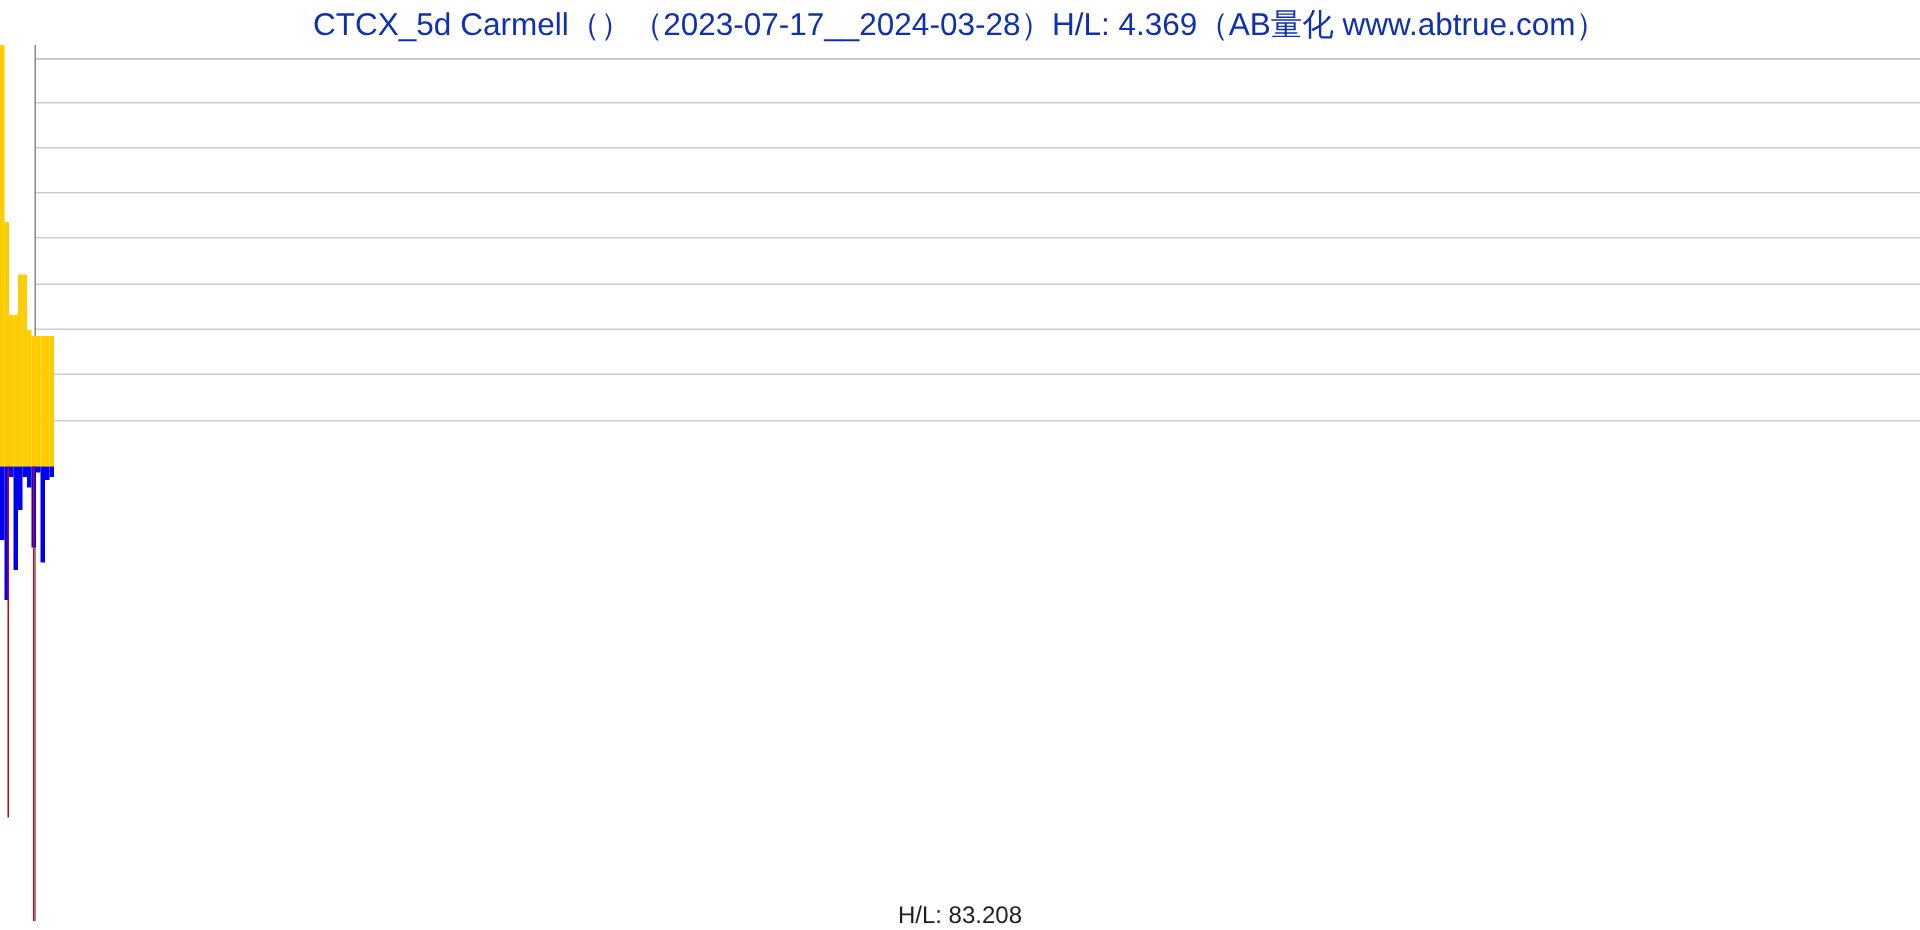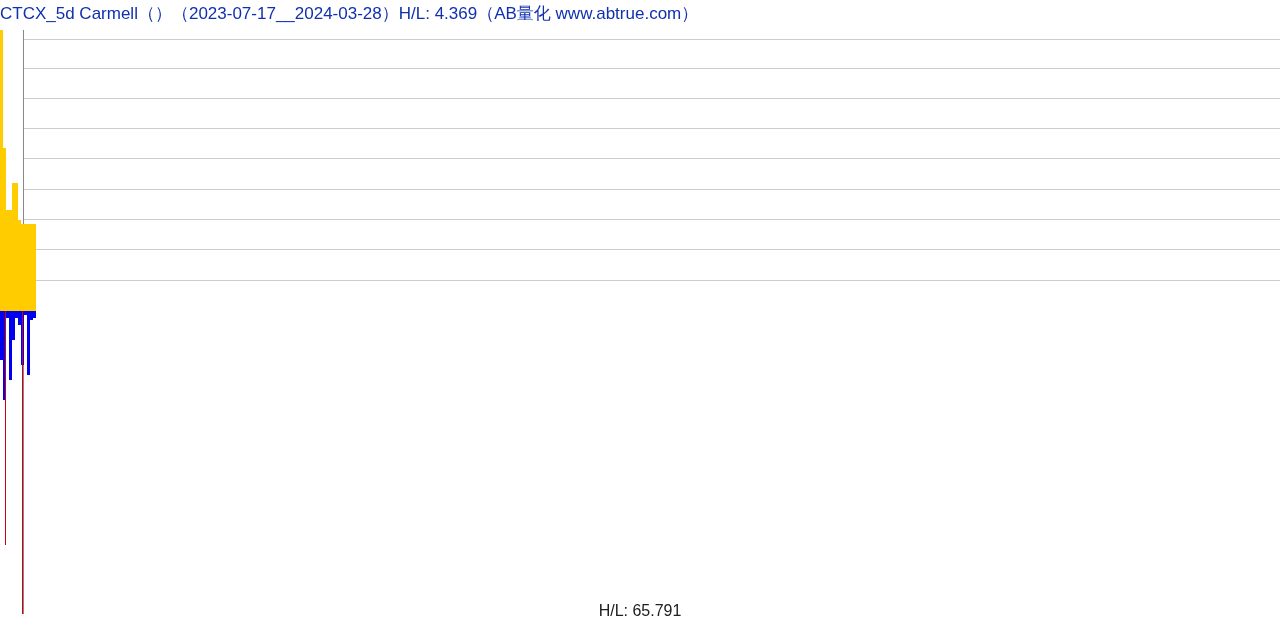--- a/index.html
+++ b/index.html
@@ -1,16 +1,16 @@
 <!DOCTYPE html>
 <html><head>
 <meta charset="utf-8">
 <style>
   html,body{margin:0;padding:0;width:1280px;height:620px;background:#fff;font-family:"Segoe UI",Arial,sans-serif;overflow:hidden}
-  .title{position:absolute;top:2px;left:0;right:0;font-size:17px;color:#1030b0}
+  .title{position:absolute;top:2px;left:0;right:0;text-align:center;font-size:21px;color:#1030b0}
   .footer{position:absolute;bottom:0;left:0;right:0;text-align:center;font-size:16px;color:#202020}
   .plot{position:absolute;left:0;top:0;width:1280px;height:620px}
   .axis-line{position:absolute;background:#888}
   .grid-line{position:absolute;left:24px;right:0;height:1px;background:#ccc}
   .bars{position:absolute;left:0;top:0;width:1280px;height:620px}
   .ybar{position:absolute;width:3px;background:#ffcc00}
   .bbar{position:absolute;width:3px;background:#0000ee}
   .rbar{position:absolute;width:1px;background:#cc0010}
 </style>
 </head>
@@ -54,14 +54,14 @@
       <div class="bbar" style="left: 18px; top: 311px; height: 14px; background: rgb(0, 0, 238);"></div>
       <div class="bbar" style="left: 21px; top: 311px; height: 54px; background: rgb(0, 0, 238);"></div>
       <div class="bbar" style="left: 24px; top: 311px; height: 4px; background: rgb(0, 0, 238);"></div>
       <div class="bbar" style="left: 27px; top: 311px; height: 64px; background: rgb(0, 0, 238);"></div>
       <div class="bbar" style="left: 30px; top: 311px; height: 9px; background: rgb(0, 0, 238);"></div>
       <div class="bbar" style="left: 33px; top: 311px; height: 7px; background: rgb(0, 0, 238);"></div>
       <div class="rbar" style="left: 5px; top: 311px; height: 234px; background: rgb(204, 0, 16);"></div>
       <div class="rbar" style="left: 22px; top: 311px; height: 303px; background: rgb(204, 0, 16);"></div>
     </div>
 
-  <div class="footer">H/L: 65.791</div>
+  <div class="footer">H/L: 83.208</div>
 </div>
 
 </body></html>

